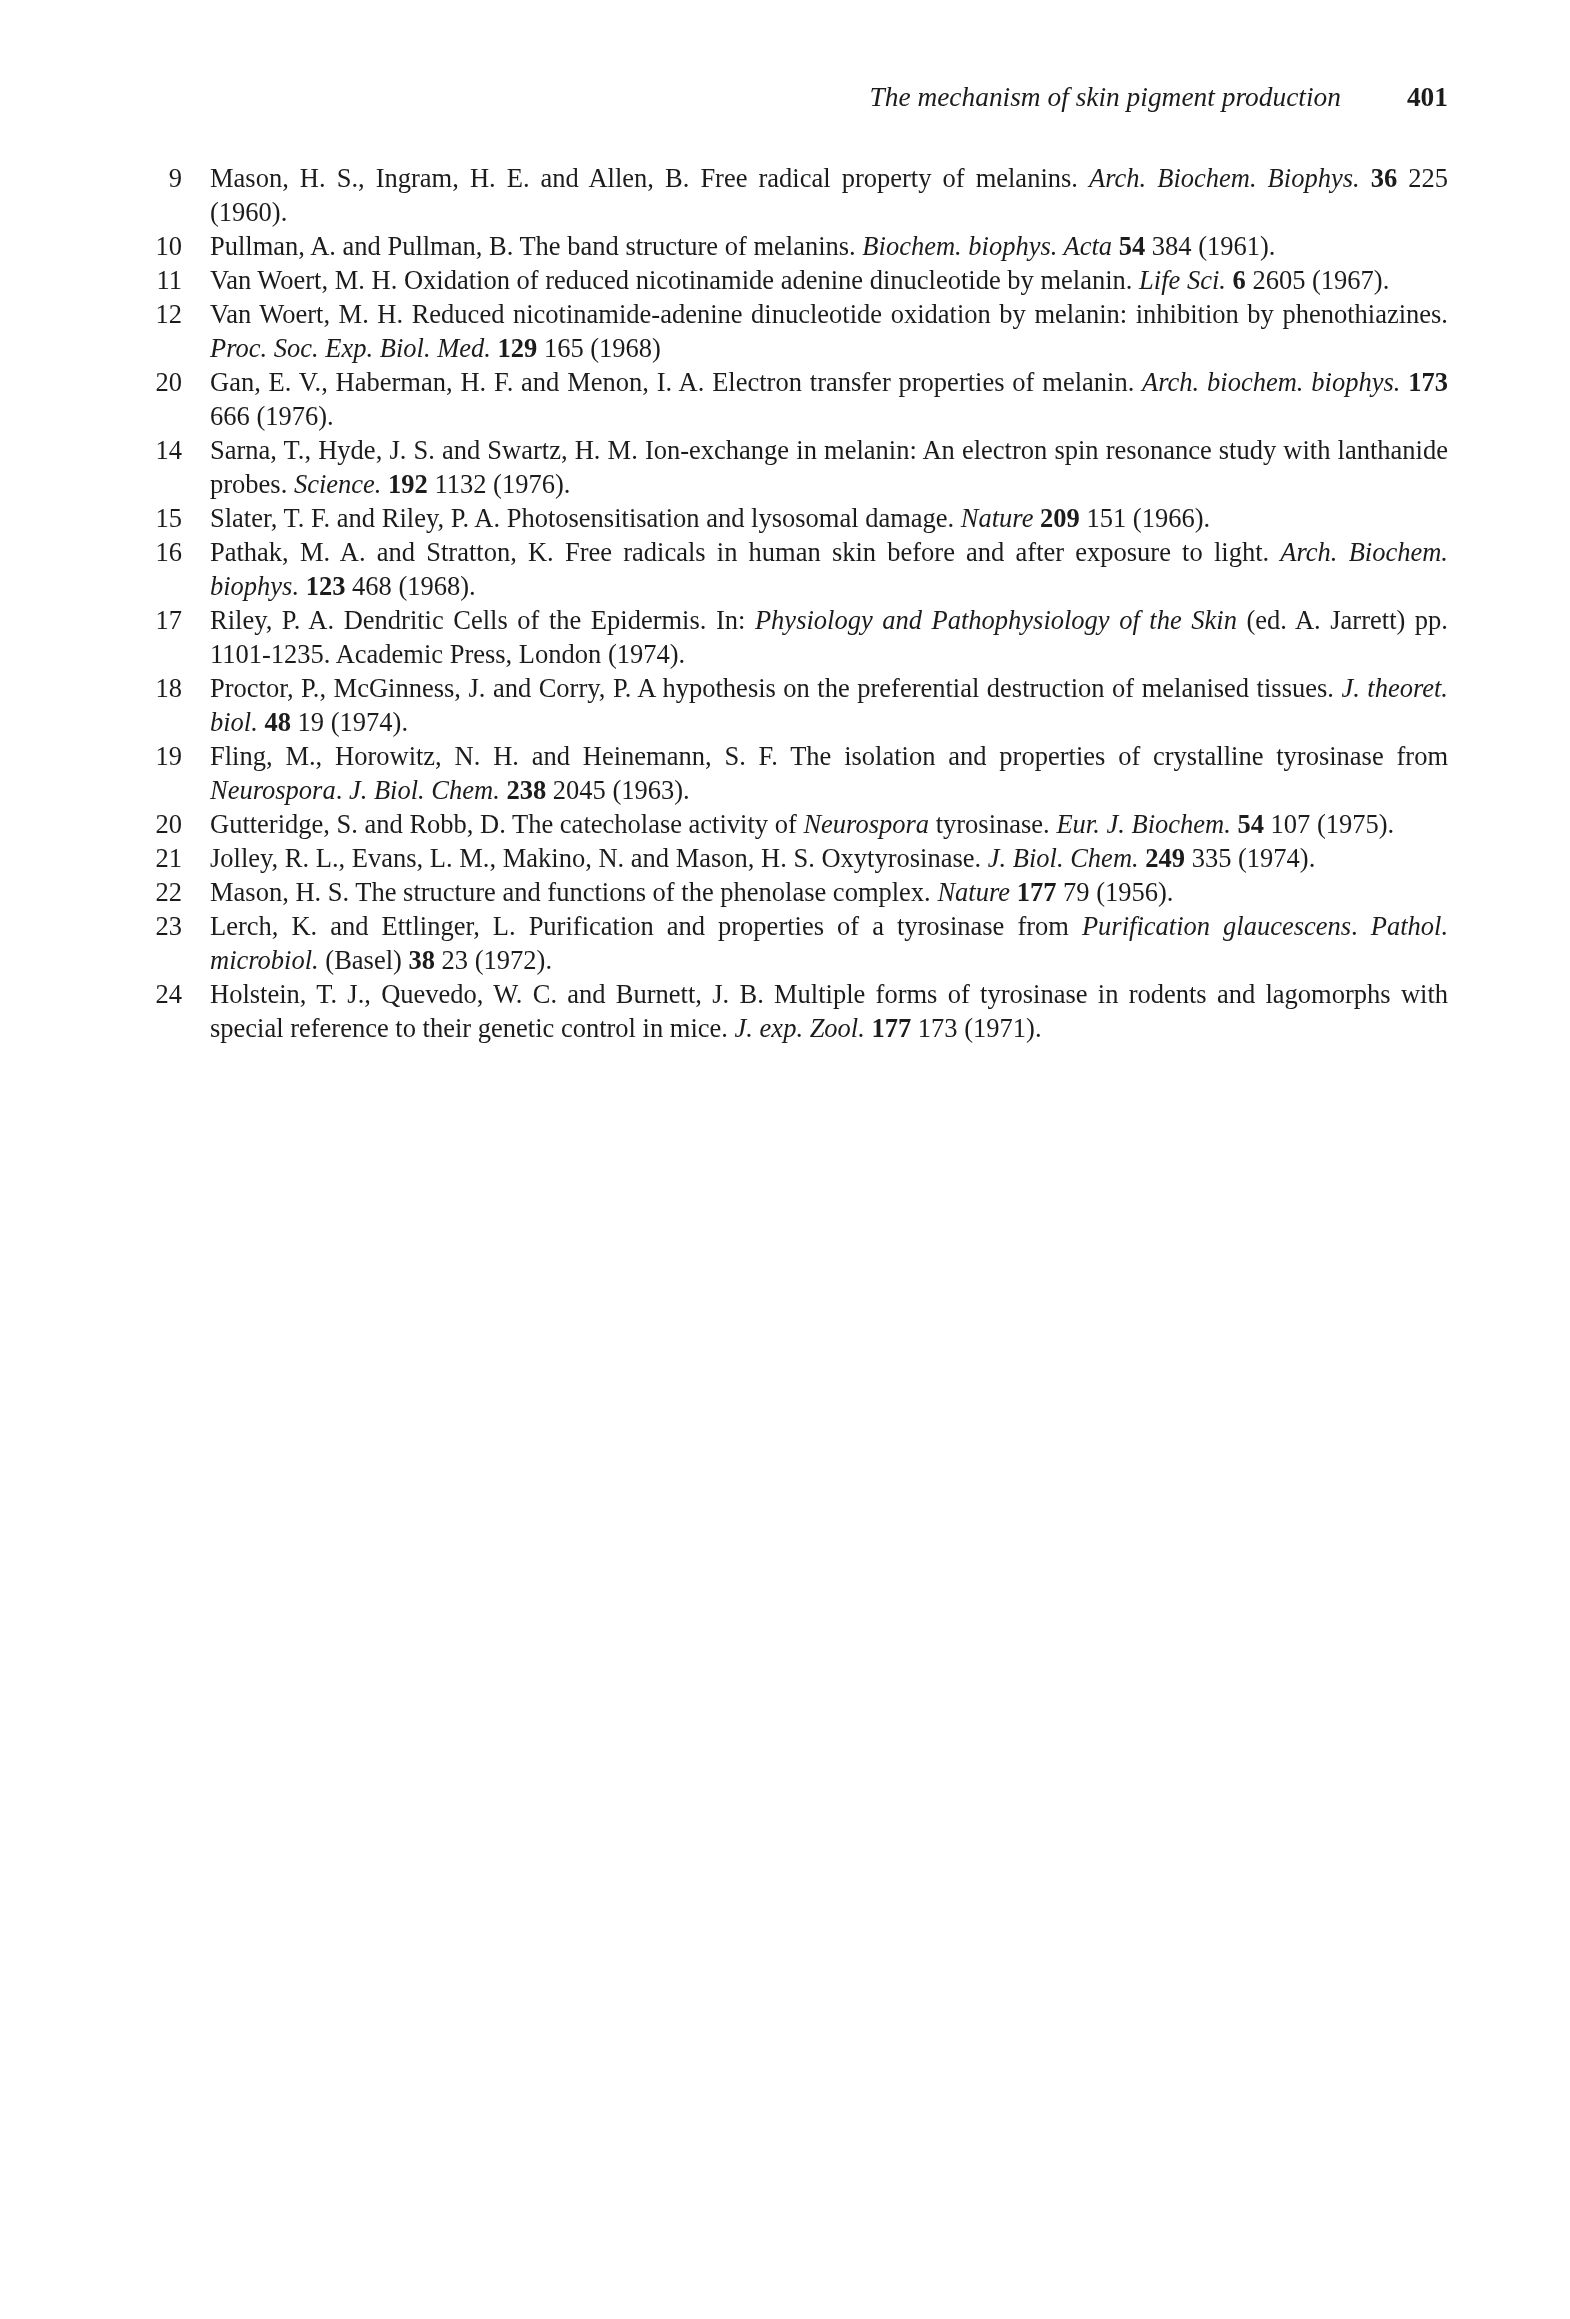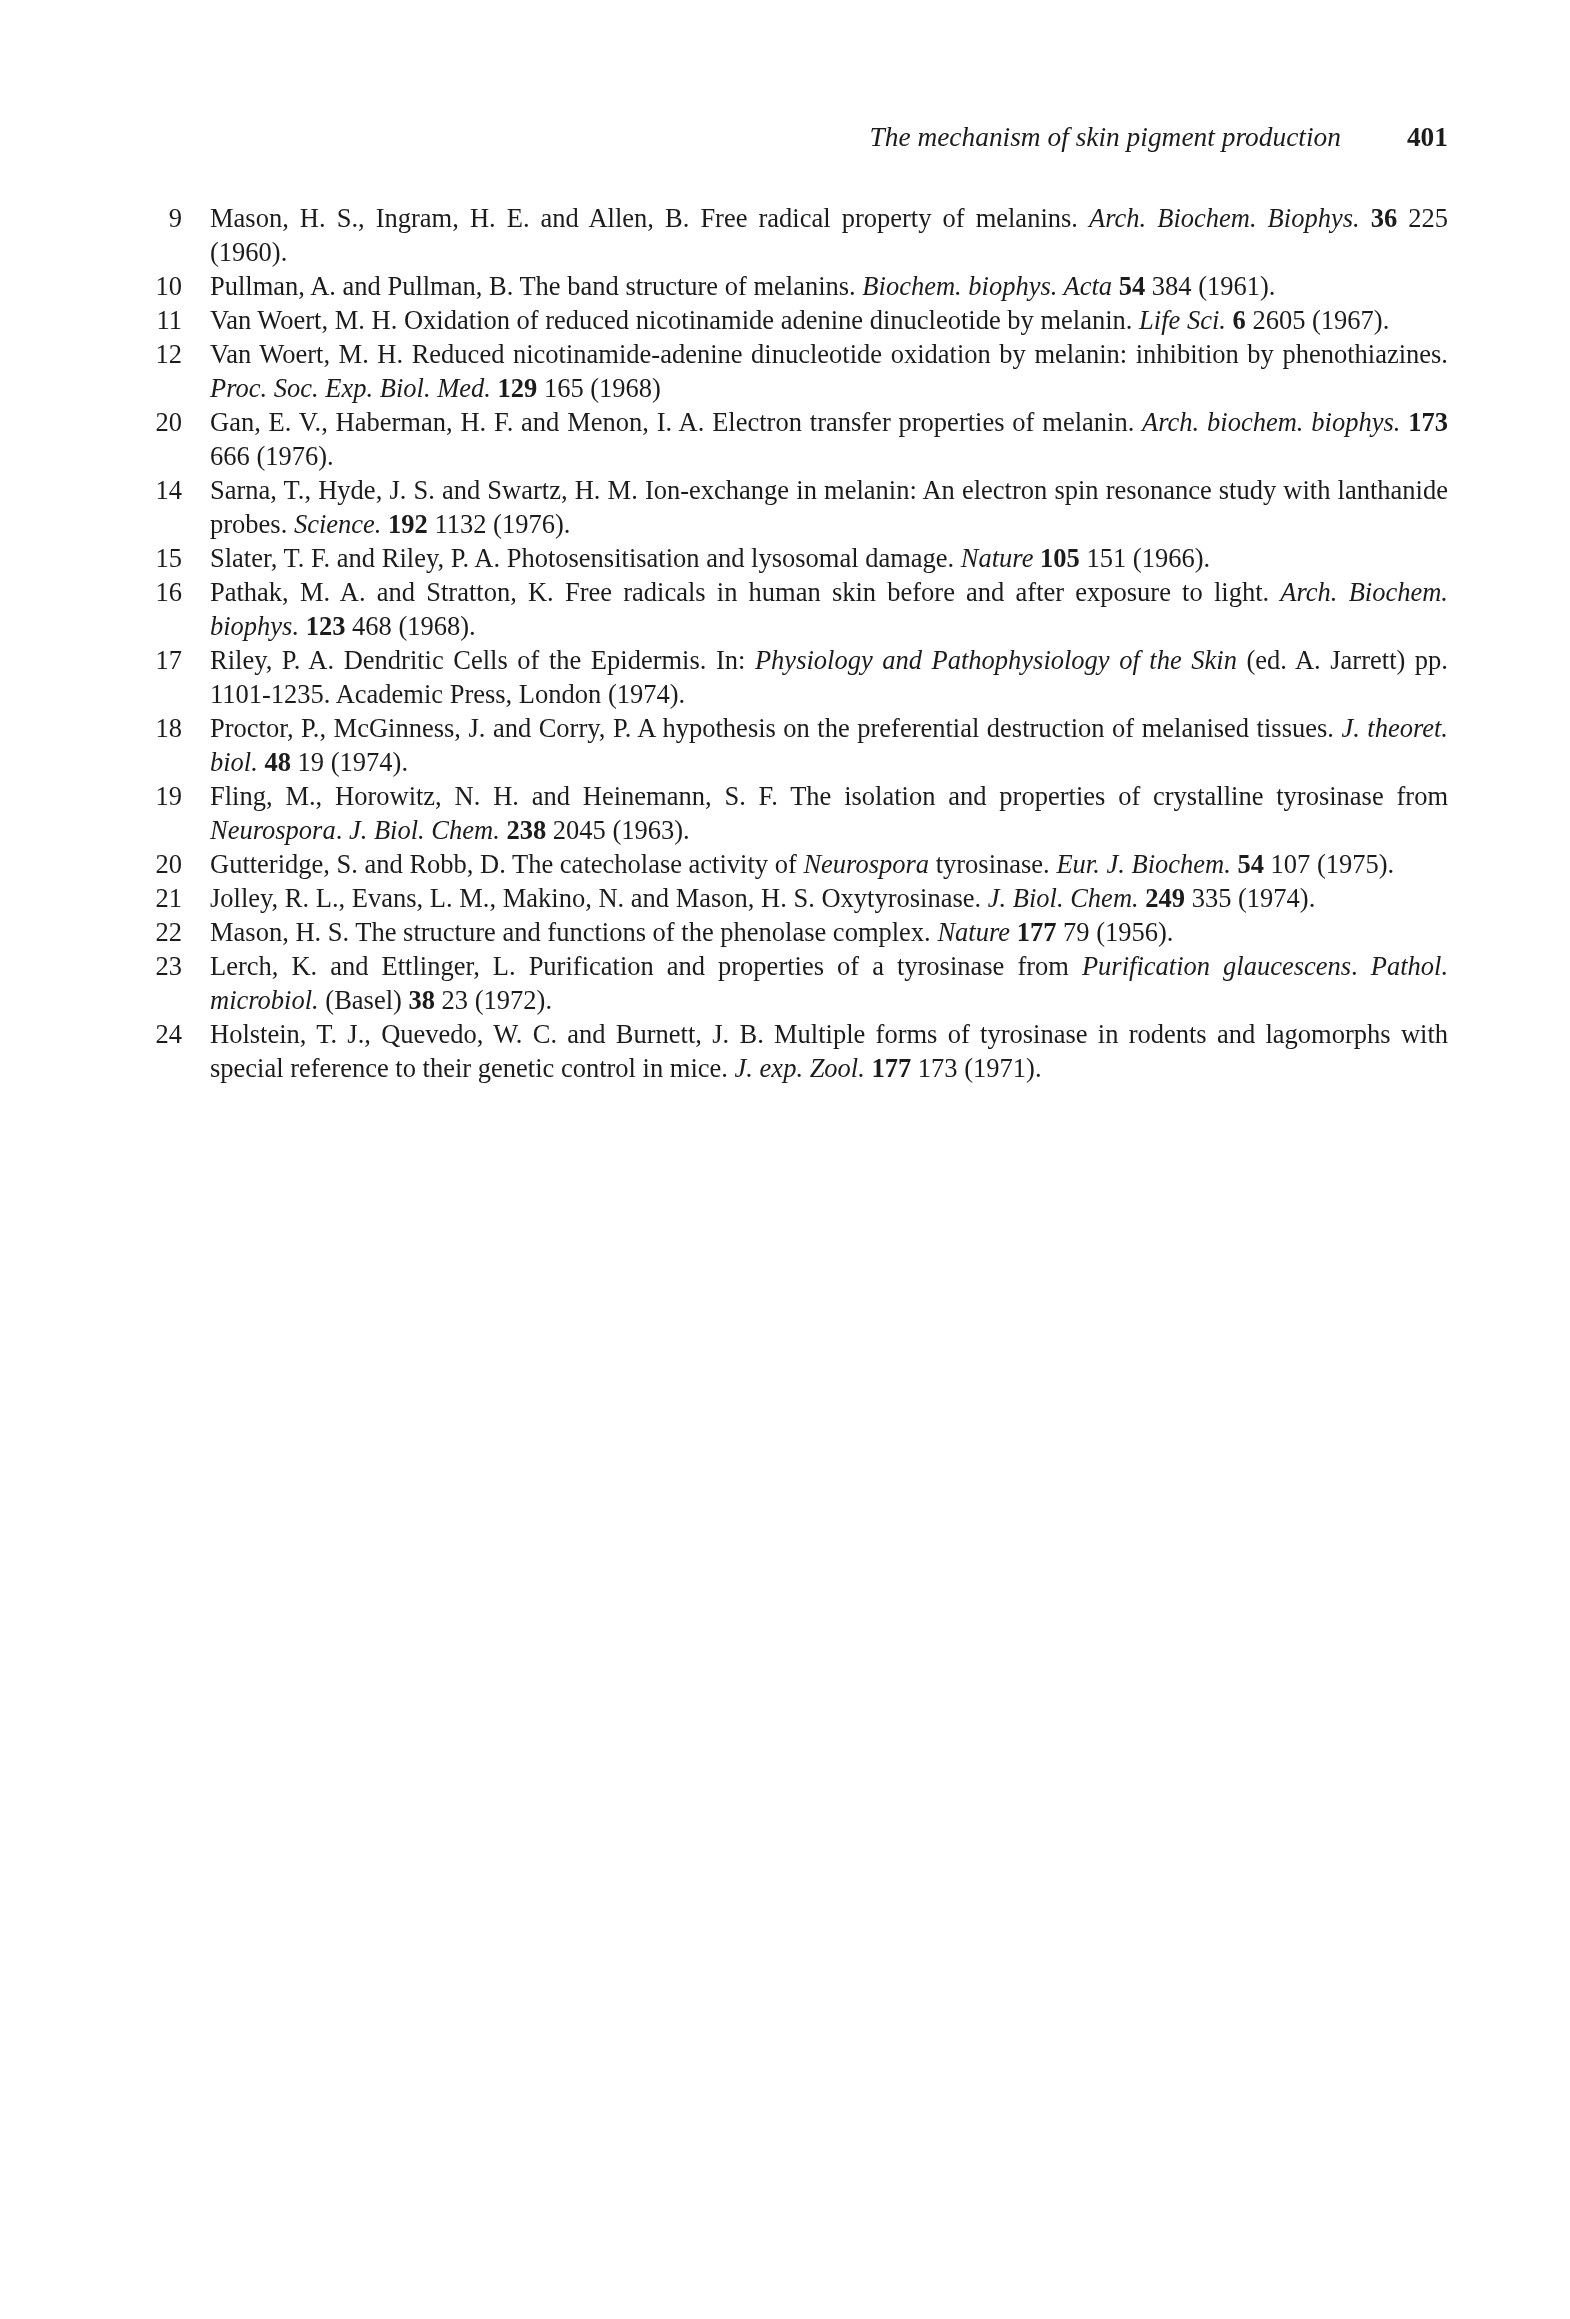--- a/index.html
+++ b/index.html
@@ -15,21 +15,21 @@
     box-sizing: border-box;
     background: #ffffff;
     font-family: "Liberation Serif", "DejaVu Serif", serif;
     color: #1c1c1c;
     overflow: hidden;
   }
   .running-head {
     display: flex;
     justify-content: flex-end;
     align-items: baseline;
-    padding-top: 120px;
+    padding-top: 80px;
     padding-right: 123px;
     font-size: 27.4px;
     line-height: 34px;
   }
   .rh-title {
     font-style: italic;
     margin-right: 66px;
   }
   .rh-num {
     font-style: normal;
@@ -88,21 +88,21 @@
       <li class="ref">
         <span class="ref-num">20</span>
         <span class="ref-body"><span>Gan, E. V., Haberman, H. F. and Menon, I. A. Electron transfer properties of melanin. </span><span class="it">Arch. biochem. biophys.</span><span> </span><span class="bd">173</span><span> 666 (1976).</span></span>
       </li>
       <li class="ref">
         <span class="ref-num">14</span>
         <span class="ref-body"><span>Sarna, T., Hyde, J. S. and Swartz, H. M. Ion-exchange in melanin: An electron spin resonance study with lanthanide probes. </span><span class="it">Science.</span><span> </span><span class="bd">192</span><span> 1132 (1976).</span></span>
       </li>
       <li class="ref">
         <span class="ref-num">15</span>
-        <span class="ref-body"><span>Slater, T. F. and Riley, P. A. Photosensitisation and lysosomal damage. </span><span class="it">Nature</span><span> </span><span class="bd">105</span><span> 151 (1966).</span></span>
+        <span class="ref-body"><span>Slater, T. F. and Riley, P. A. Photosensitisation and lysosomal damage. </span><span class="it">Nature</span><span> </span><span class="bd">209</span><span> 151 (1966).</span></span>
       </li>
       <li class="ref">
         <span class="ref-num">16</span>
         <span class="ref-body"><span>Pathak, M. A. and Stratton, K. Free radicals in human skin before and after exposure to light. </span><span class="it">Arch. Biochem. biophys.</span><span> </span><span class="bd">123</span><span> 468 (1968).</span></span>
       </li>
       <li class="ref">
         <span class="ref-num">17</span>
         <span class="ref-body"><span>Riley, P. A. Dendritic Cells of the Epidermis. In: </span><span class="it">Physiology and Pathophysiology of the Skin</span><span> (ed. A. Jarrett) pp. 1101-1235. Academic Press, London (1974).</span></span>
       </li>
       <li class="ref">

